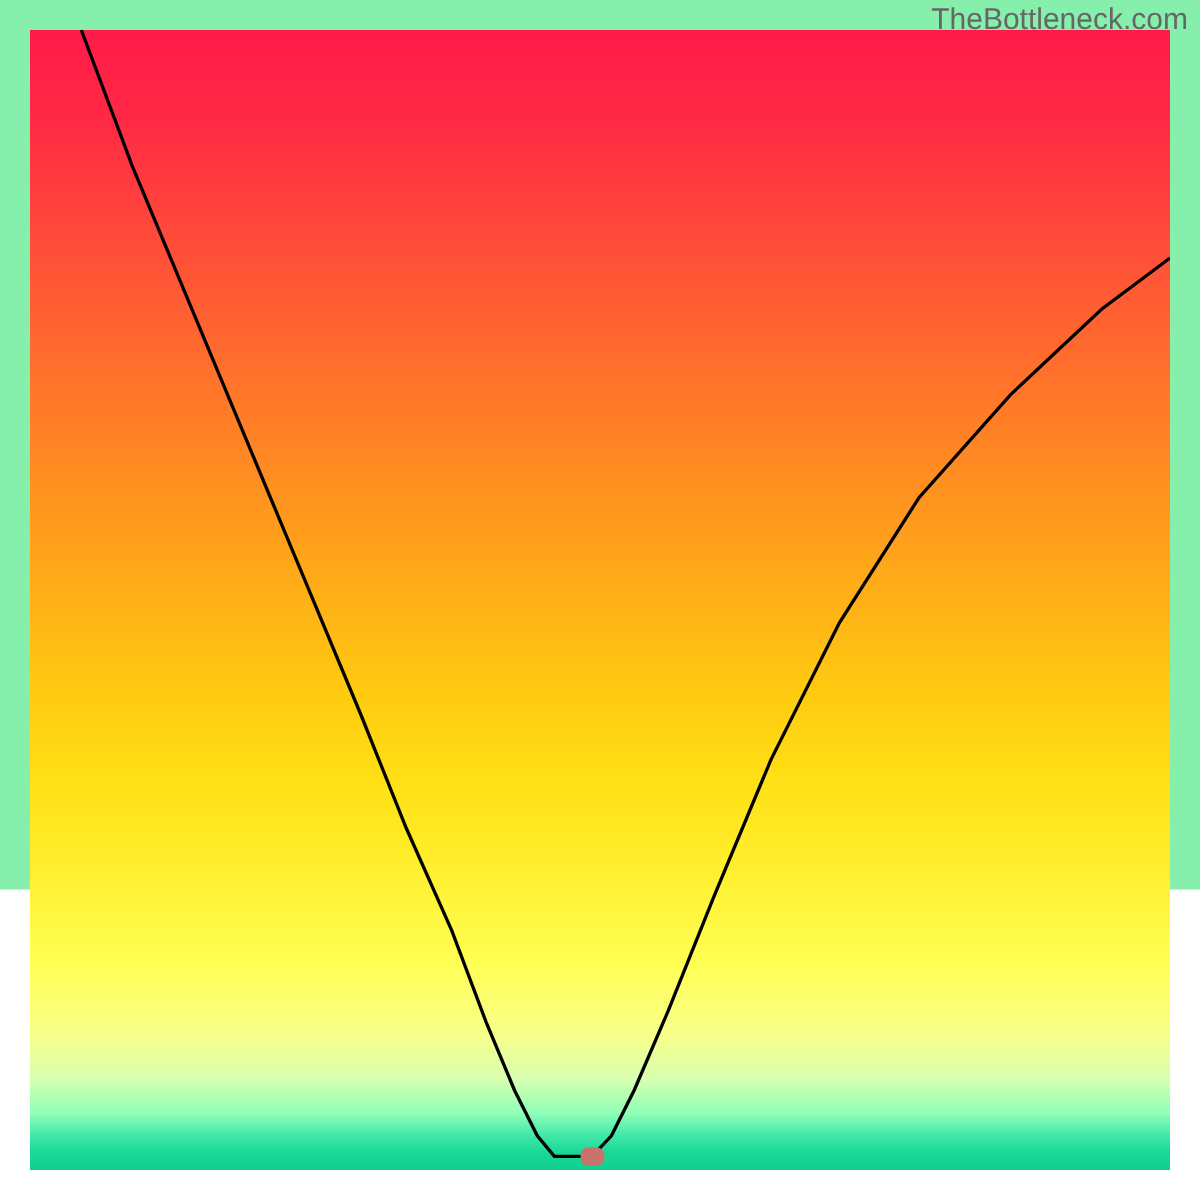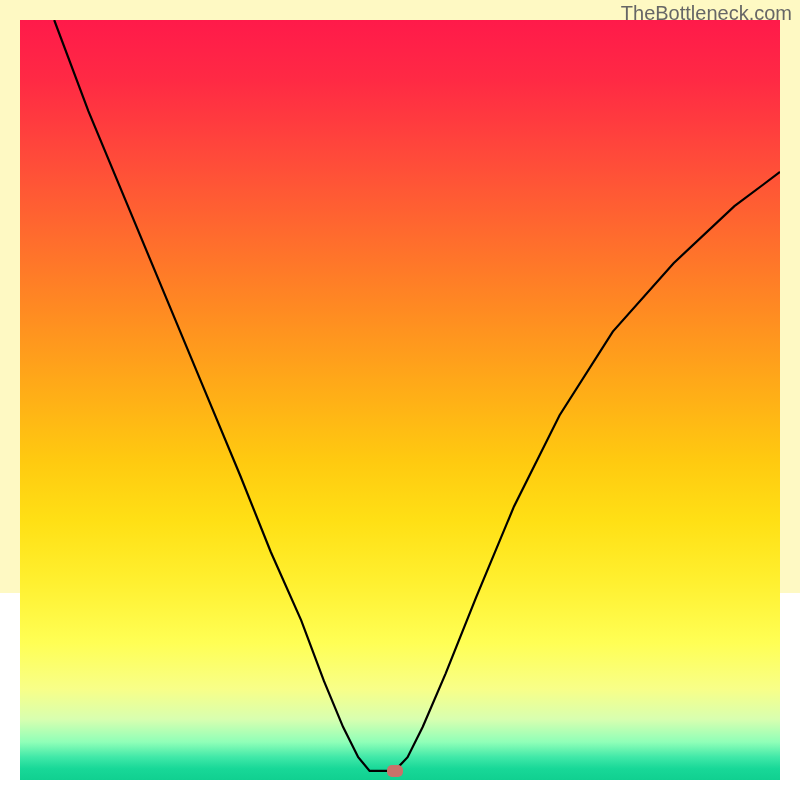--- a/index.html
+++ b/index.html
@@ -7,21 +7,21 @@
     padding: 0;
     width: 800px;
     height: 800px;
     overflow: hidden;
     font-family: Arial, sans-serif;
   }
   .chart-container {
     position: relative;
     width: 800px;
     height: 593px;
-    background: #fef9c3;
+    background: #86efac;
   }
   .plot-area {
     position: absolute;
     left: 20px;
     top: 20px;
     width: 760px;
     height: 760px;
     overflow: hidden;
   }
   .gradient-bg {

